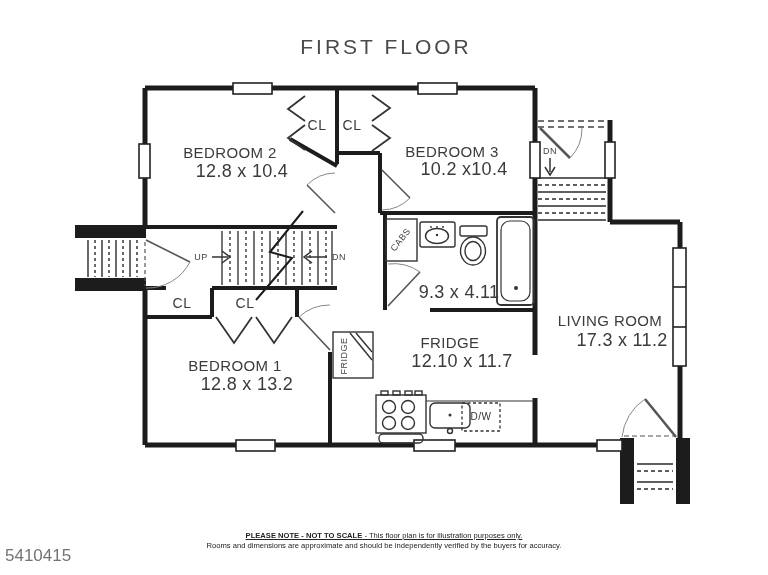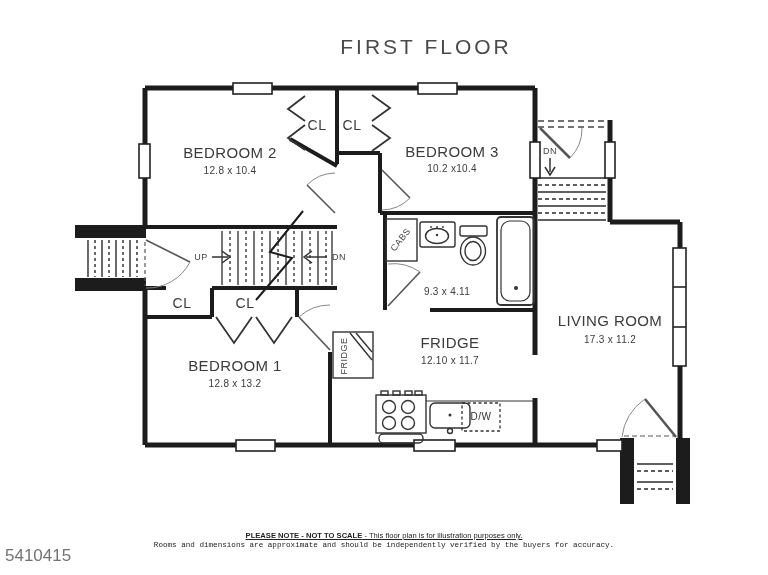--- a/index.html
+++ b/index.html
@@ -2,31 +2,31 @@
 <html><head>
 <meta charset="utf-8">
 <style>
   html,body{margin:0;padding:0;background:#ffffff;}
   .stage{
     position:relative;width:768px;height:575px;background:#ffffff;overflow:hidden;
     font-family:"Liberation Sans", sans-serif;color:#3b3b3b;
   }
   .lbl{position:absolute;transform:translate(-50%,-50%);white-space:nowrap;
        text-align:center;line-height:1;color:#3b3b3b;}
-  .title{font-size:21px;letter-spacing:3px;color:#4a4a4a;margin-left:40px;}
+  .title{font-size:21px;letter-spacing:3px;color:#4a4a4a;}
   .room-name{font-size:15px;letter-spacing:.4px;}
-  .room-dims{font-size:10px;letter-spacing:.3px;}
+  .room-dims{font-size:18px;letter-spacing:.3px;margin-left:12px;}
   .cl{font-size:14px;letter-spacing:.5px;}
   .tiny{font-size:9px;letter-spacing:.5px;color:#444;}
   .dw{font-size:10px;letter-spacing:.5px;color:#333;}
   .rot90{transform:translate(-50%,-50%) rotate(-90deg);}
   .rot52{transform:translate(-50%,-50%) rotate(-52deg);}
   .footer{position:absolute;left:0;right:0;text-align:center;color:#222;}
   .f1{top:531px;font-size:7.6px;text-decoration:underline;}
-  .f2{top:541px;font-size:7.6px;font-family:Liberation Mono, monospace;}
+  .f2{top:541px;font-size:7.6px;}
   .listing{position:absolute;left:5px;top:547px;font-size:17px;color:#737373;
            transform:none;text-align:left;}
   svg{position:absolute;left:0;top:0;}
   svg *{vector-effect:none;}
 </style>
 </head>
 <body>
 
 <div class="stage">
 

